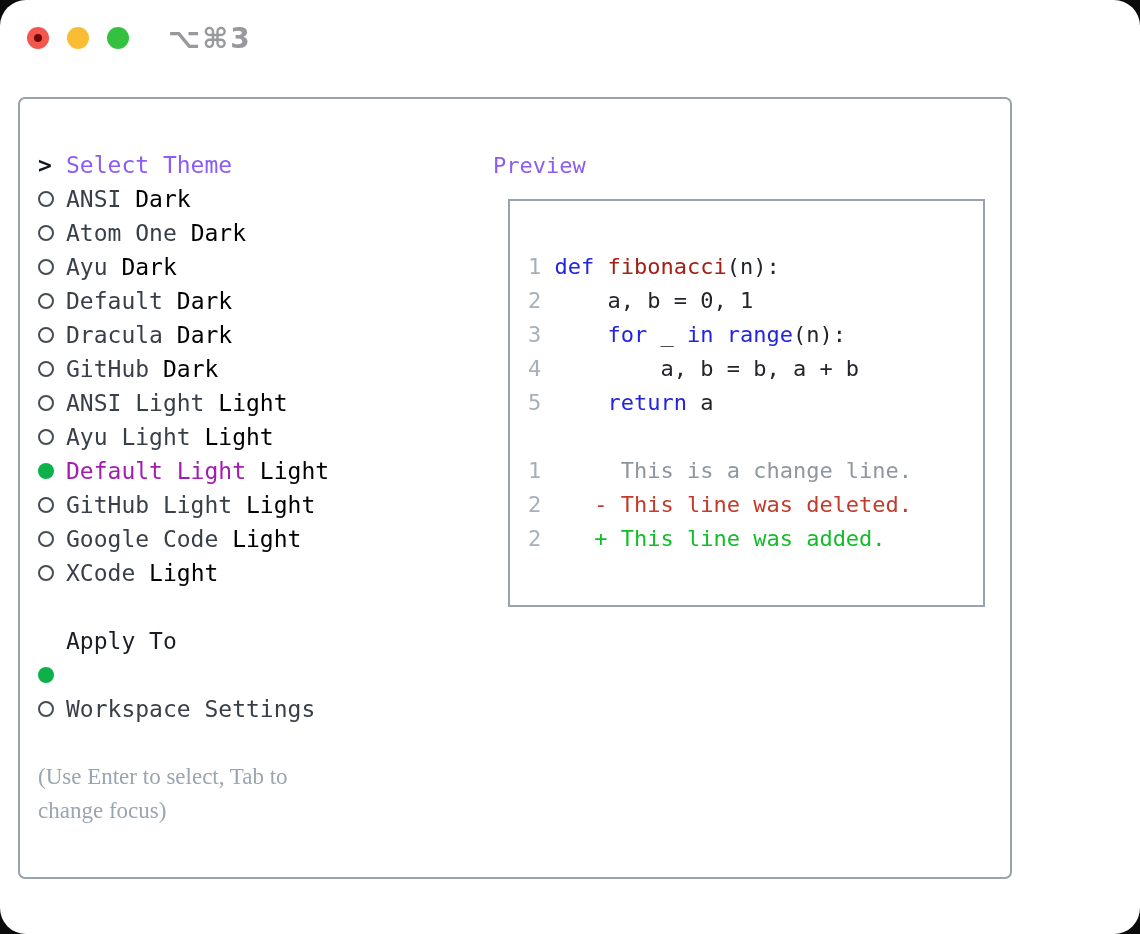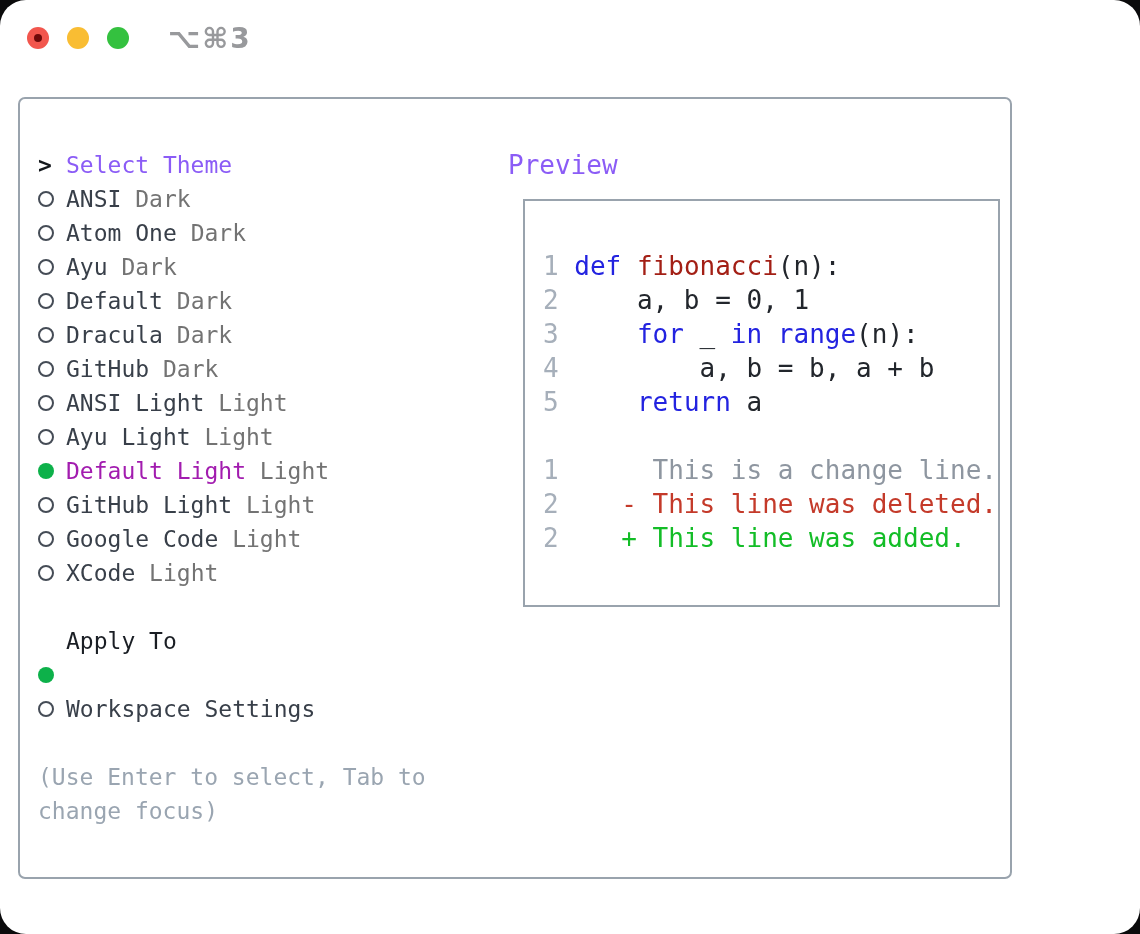--- a/index.html
+++ b/index.html
@@ -39,27 +39,27 @@
   }
   .row{height:34px;display:flex;align-items:center;white-space:pre;}
   .spacer{height:34px;}
   
   .left-col{position:absolute;left:18px;top:49px;font-size:23px;}
   .marker{width:28px;display:flex;align-items:center;flex:0 0 28px;}
   .prompt{color:#14181d;font-weight:bold;}
   .ring{width:12px;height:12px;border:2.5px solid #454c56;border-radius:50%;}
   .dot{width:16px;height:16px;border-radius:50%;background:#0db14a;}
   .t-name{color:#383f49;}
-  .t-variant{color:#737373;margin-left:1ch;}
+  .t-variant{color:#000000;margin-left:1ch;}
   .selected .t-name{color:#a21caf;}
   .hdr{color:#8b5cf6;font-weight:normal;}
   .sub-hdr{color:#1a1e24;text-align:right;}
-  .help{color:#9aa5b1;}
-  
-  .right-col{position:absolute;left:488px;top:49px;font-size:26px;}
+  .help{color:#9aa5b1;font-family:Liberation Serif, serif;}
+  
+  .right-col{position:absolute;left:473px;top:49px;font-size:22px;}
   .preview-box{
     margin-left:15px;margin-top:17px;
     width:477px;height:408px;box-sizing:border-box;
     border:2px solid #99a3ad;background:#fff;
     padding:48px 10px 0 18px;overflow:hidden;
   }
   .pline{height:34px;display:flex;white-space:pre;align-items:center;}
   .pnum{width:1ch;color:#a6afba;flex:0 0 auto;}
   .pcode{white-space:pre;}
   .seg-p{color:#22262c;}

